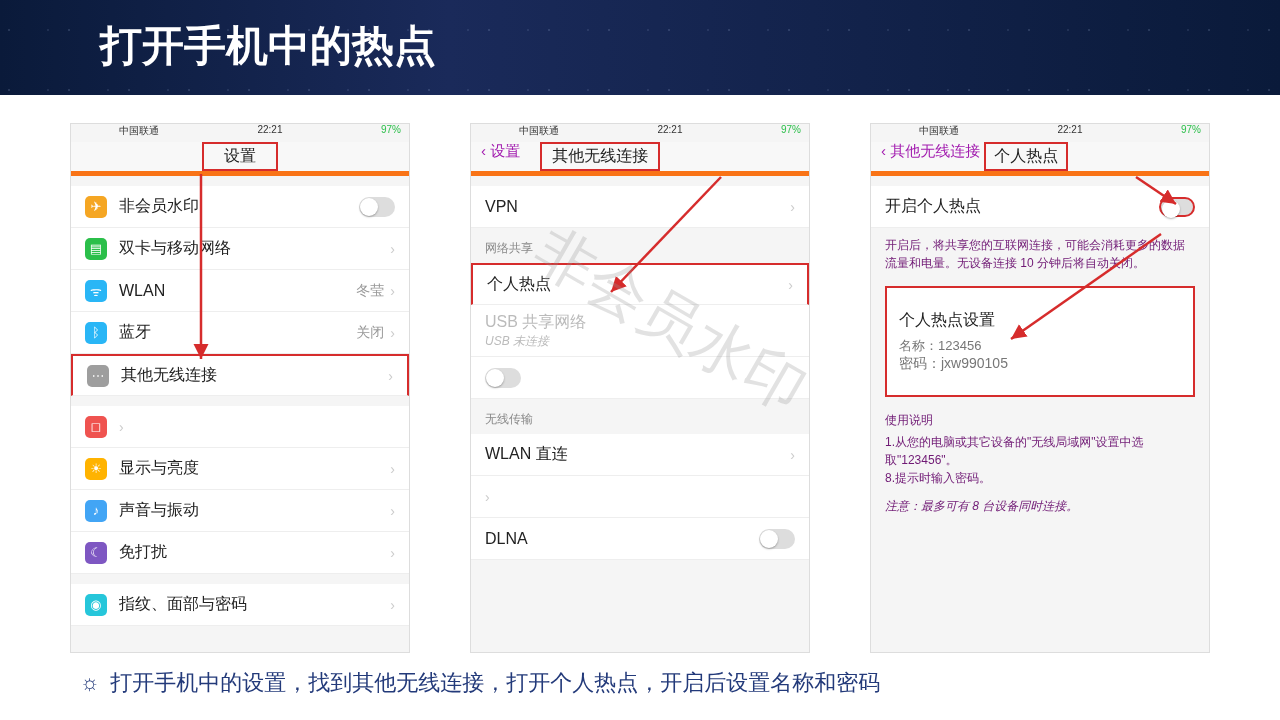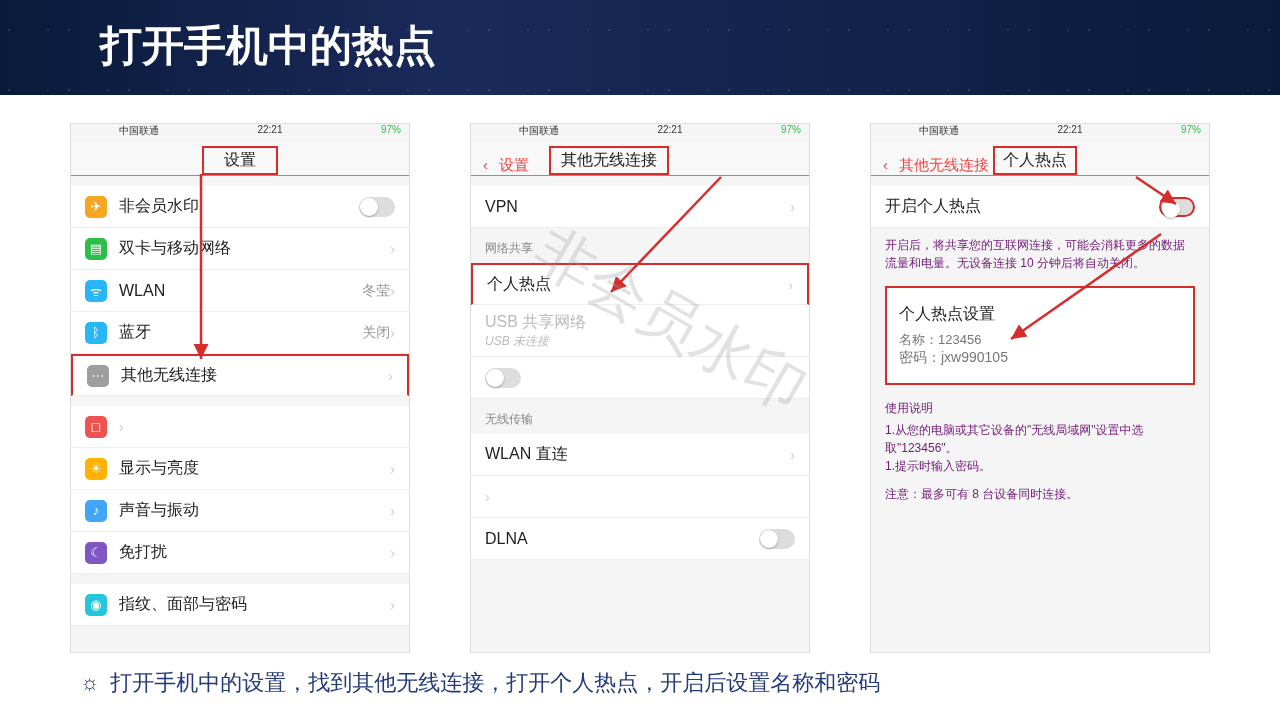--- a/index.html
+++ b/index.html
@@ -46,69 +46,69 @@
     position: relative;
   }
   .status-bar {
     display: flex; justify-content: space-between; align-items: flex-start;
     height: 18px; padding: 0 8px;
     font-size: 10px; color: #333;
     background: #f5f5f5;
     margin-left: 40px;
   }
   .nav-bar {
-    height: 34px; display: flex; align-items: flex-end;
+    height: 34px; display: flex; align-items: flex-start;
     background: #f8f8f8; position: relative;
-    border-bottom: 1px solid #f97316;
+    border-bottom: 5px solid #f97316;
   }
   .nav-back {
-    color: #ef4444; font-size: 15px;
-    padding-left: 10px; cursor: pointer; font-family: Liberation Mono, monospace;
+    color: #a21caf; font-size: 15px;
+    padding-left: 10px; cursor: pointer;
   }
   .nav-title {
     font-size: 16px; font-weight: 500; color: #222;
   }
   .redbox { border: 2px solid #d62c2c; }
   .row {
     display: flex; align-items: center;
     height: 42px; padding: 0 14px;
     background: #fff;
     border-bottom: 1px solid #eee;
     position: relative;
   }
   .row.section-gap { margin-top: 10px; }
   .icon {
     width: 22px; height: 22px; border-radius: 5px;
     margin-right: 12px;
     display: flex; align-items: center; justify-content: center;
     color: #fff; font-size: 13px;
   }
   .row-label { flex: 1; font-size: 16px; color: #222; }
-  .row-value { color: #999; font-size: 14px; }
+  .row-value { color: #999; font-size: 14px; margin-right: 6px; }
   .chev { color: #ccc; font-size: 14px; }
   .sect-header {
     font-size: 12px; color: #888;
     padding: 12px 14px 6px 14px;
   }
   .toggle {
     width: 36px; height: 20px; border-radius: 10px;
     background: #ddd; position: relative;
   }
   .toggle::after {
     content:""; position:absolute; width:18px; height:18px;
     background:#fff; border-radius:50%; top:1px; left:1px;
     box-shadow: 0 1px 2px rgba(0,0,0,0.3);
   }
   .row.disabled .row-label { color: #bbb; }
   .sub-label { font-size: 12px; color: #bbb; display:block;font-style:italic; }
   .descr-text {
     font-size: 12px; color: #701a75; padding: 8px 14px; line-height: 1.5;
   }
   .hotspot-box {
-    background:#fff; margin: 6px 14px; padding: 16px 12px;
+    background:#fff; margin: 6px 14px; padding: 22px 12px;
   }
   .arrow {
     position: absolute; pointer-events: none;
   }
   .watermark {
     position: absolute;
     color: rgba(150,150,150,0.28);
     font-size: 60px;
     transform: rotate(30deg);
   }
@@ -274,22 +274,22 @@
         <span>名称：</span><span>123456</span>
       </div>
       <div style="font-size:14px; color:#777;">
         <span>密码：</span><span>jxw990105</span>
       </div>
     </div>
 
     <div class="descr-text">
       <div style="margin-bottom:4px;">使用说明</div>
       <div>1.从您的电脑或其它设备的"无线局域网"设置中选取"123456"。</div>
-      <div>1.提示时输入密码。</div>
-      <div style="margin-top:10px;">注意：最多可有 8 台设备同时连接。</div>
+      <div>8.提示时输入密码。</div>
+      <div style="margin-top:10px;font-style:italic;">注意：最多可有 8 台设备同时连接。</div>
     </div>
 
     <svg class="arrow" style="left:260px; top:48px; width:60px; height:40px;">
       <defs>
           <marker id="ah3" markerWidth="8" markerHeight="8" refX="6" refY="3" orient="auto">
             <path d="M0,0 L6,3 L0,6 Z" fill="#d62c2c"></path>
           </marker>
         </defs>
       <line x1="5" y1="5" x2="45" y2="32" stroke="#d62c2c" stroke-width="2.5" marker-end="url(#ah3)"></line>
     </svg>

